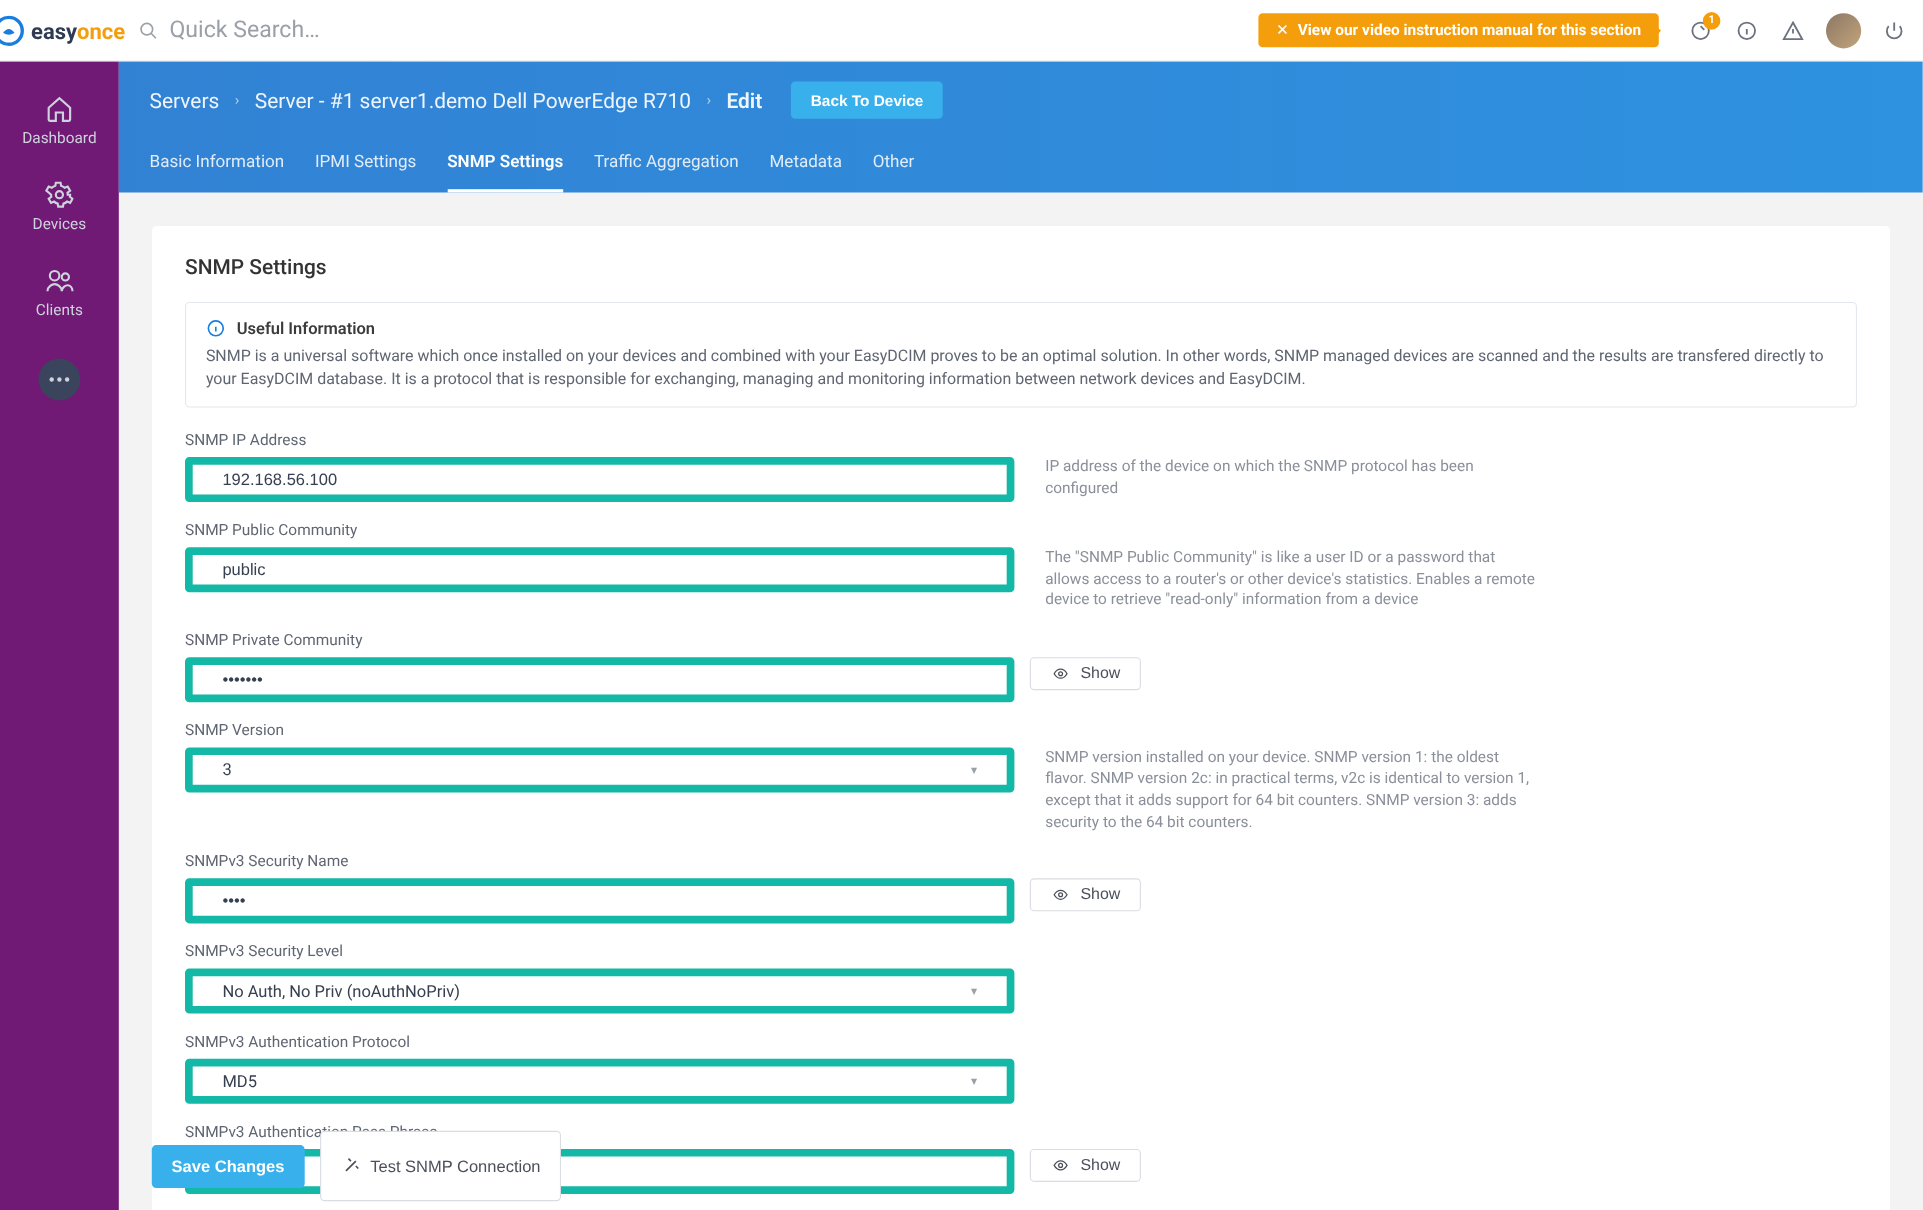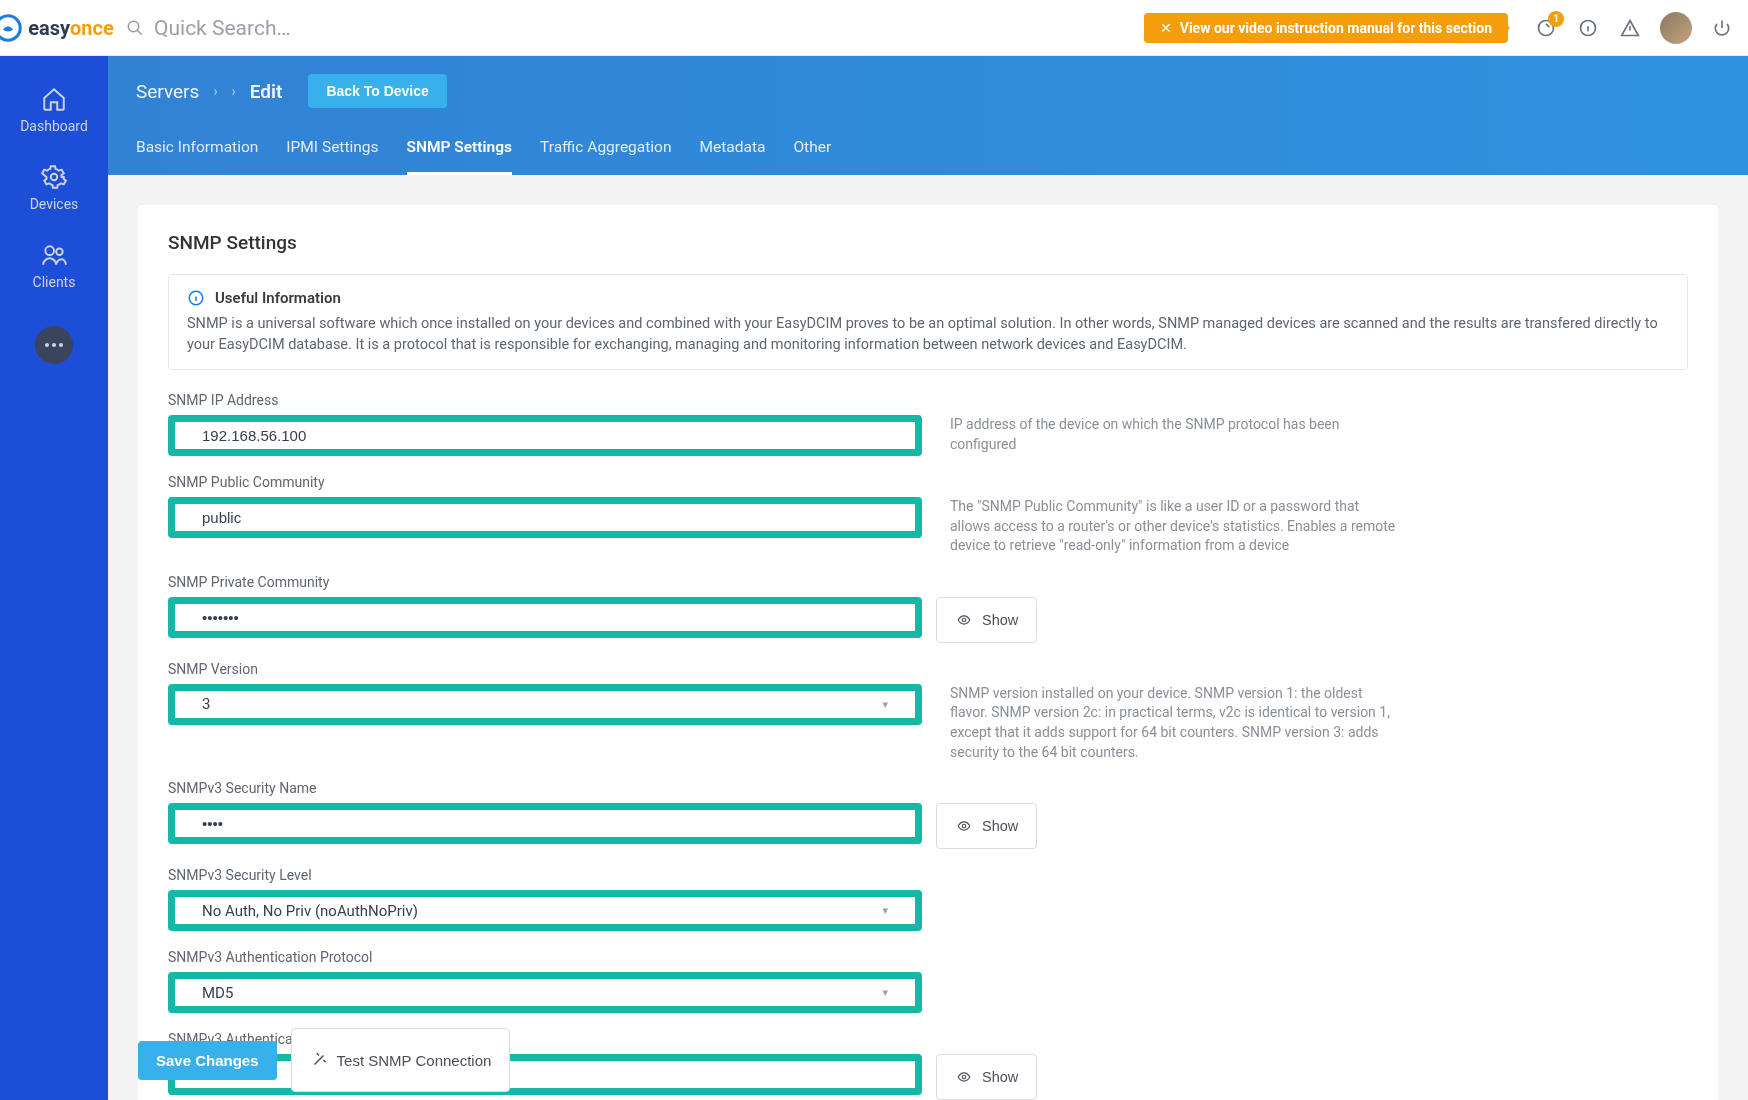--- a/index.html
+++ b/index.html
@@ -17,21 +17,21 @@
 .banner { background:#f59e0b; color:#fff; font-size:14px; font-weight:700; padding:7px 16px; border-radius:4px; display:flex; align-items:center; gap:8px; position:relative; }
 .banner::after { content:""; position:absolute; right:-8px; top:50%; transform:translateY(-50%); border:6px solid transparent; border-left-color:#f59e0b; }
 .top-icons { display:flex; align-items:center; gap:18px; margin-left:26px; }
 .top-icon { width:24px; height:24px; display:flex; align-items:center; justify-content:center; position:relative; color:#6b7280; cursor:pointer; }
 .top-icon svg { width:20px; height:20px; }
 .badge-dot { position:absolute; top:-5px; right:-6px; background:#f59e0b; color:#fff; font-size:10px; width:16px; height:16px; border-radius:50%; display:flex; align-items:center; justify-content:center; font-weight:700; }
 .avatar { width:32px; height:32px; border-radius:50%; background:linear-gradient(135deg,#8b7765,#c4a57b); background-size:cover; }
 
 
 .layout { display:flex; height:calc(1100px - 56px); }
-.sidebar { width:108px; background:#1d4ed8; display:flex; flex-direction:column; align-items:center; padding-top:18px; gap:6px; }
+.sidebar { width:108px; background:#701a75; display:flex; flex-direction:column; align-items:center; padding-top:18px; gap:6px; }
 .side-item { width:100%; display:flex; flex-direction:column; align-items:center; gap:6px; padding:12px 0; color:#cdd3dc; font-size:14px; cursor:pointer; }
 .side-item svg { width:26px; height:26px; stroke:#cdd3dc; fill:none; stroke-width:1.8; }
 .side-more { margin-top:18px; width:38px; height:38px; border-radius:50%; background:#3a445c; display:flex; align-items:center; justify-content:center; cursor:pointer; }
 .side-more .dots { display:flex; gap:3px; }
 .side-more .dots span { width:4px; height:4px; background:#cdd3dc; border-radius:50%; }
 
 .main { flex:1; display:flex; flex-direction:column; }
 .header { background:linear-gradient(90deg,#3282d4,#2e92e0); color:#fff; padding:18px 28px 0; }
 .crumbs { display:flex; align-items:center; gap:14px; font-size:19px; }
 .crumb { opacity:.92; }
@@ -49,21 +49,21 @@
 .infobox .ih { display:flex; align-items:center; gap:10px; font-weight:600; color:#3b3b3b; font-size:15px; margin-bottom:6px; }
 .infobox .ih svg { width:18px; height:18px; }
 .infobox p { font-size:14.5px; color:#5f6672; line-height:1.45; }
 
 .field { margin-bottom:18px; }
 .field-label { font-size:14px; color:#5f6672; margin-bottom:7px; }
 .row { display:flex; align-items:flex-start; gap:14px; }
 .input { width:754px; height:41px; border:7px solid #14b8a6; border-radius:4px; padding:0 27px; font-size:15px; color:#374050; background:#fff; }
 .input.select { display:flex; align-items:center; justify-content:space-between; cursor:pointer; }
 .input.select .caret { color:#9aa0a8; font-size:11px; }
-.show-btn { height:46px; border:1px solid #d9dce1; background:#fff; border-radius:4px; padding:0 18px; display:flex; align-items:center; gap:9px; font-size:14.5px; color:#4a4f5a; cursor:pointer; }
+.show-btn { height:30px; border:1px solid #d9dce1; background:#fff; border-radius:4px; padding:0 18px; display:flex; align-items:center; gap:9px; font-size:14.5px; color:#4a4f5a; cursor:pointer; }
 .show-btn svg { width:18px; height:14px; }
 .help { font-size:14px; color:#8a8f99; line-height:1.4; max-width:450px; }
 .help.offset { margin-left:14px; }
 
 .footer { position:fixed; bottom:4px; left:108px; right:0; height:72px; display:flex; align-items:center; gap:14px; padding:0 30px; }
 .save-btn { background:#38b0ec; color:#fff; border:none; border-radius:4px; padding:11px 18px; font-size:15px; font-weight:600; cursor:pointer; }
 .test-btn { background:#fff; border:1px solid #d9dce1; border-radius:4px; padding:22px 18px; font-size:15px; color:#4a4f5a; display:flex; align-items:center; gap:9px; cursor:pointer; }
 .test-btn svg { width:18px; height:18px; }
 
 
@@ -157,20 +157,21 @@
           <span></span>
         </div>
     </div>
   </div>
 
   <div class="main">
     <div class="header">
       <div class="crumbs">
         <span class="crumb">Servers</span>
         <span class="chev">›</span>
+        <span class="crumb">Server - #1 server1.demo Dell PowerEdge R710</span>
         <span class="chev">›</span>
         <span class="crumb cur">Edit</span>
         <button class="back-btn">Back To Device</button>
       </div>
       <div class="tabs">
         <div class="tab">Basic Information</div>
         <div class="tab">IPMI Settings</div>
         <div class="tab active">SNMP Settings</div>
         <div class="tab">Traffic Aggregation</div>
         <div class="tab">Metadata</div>

